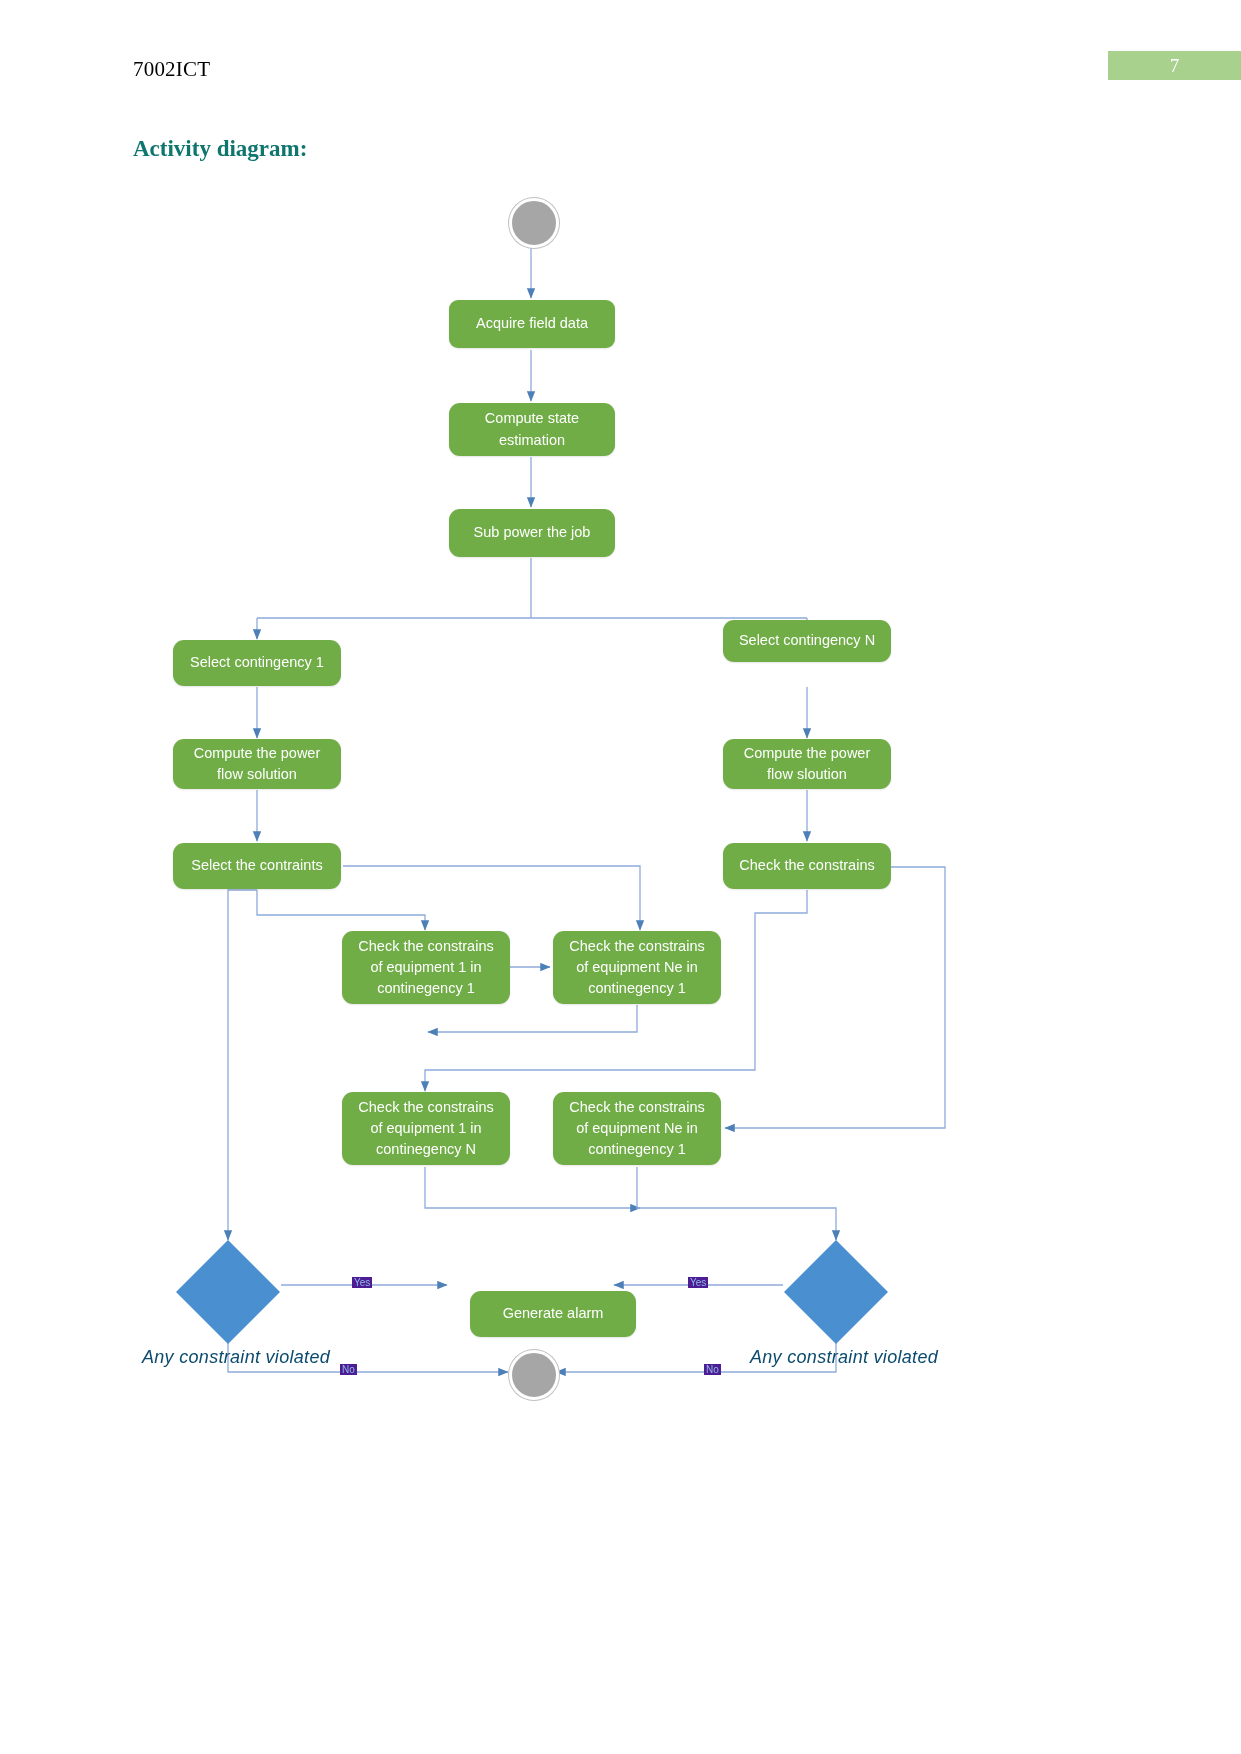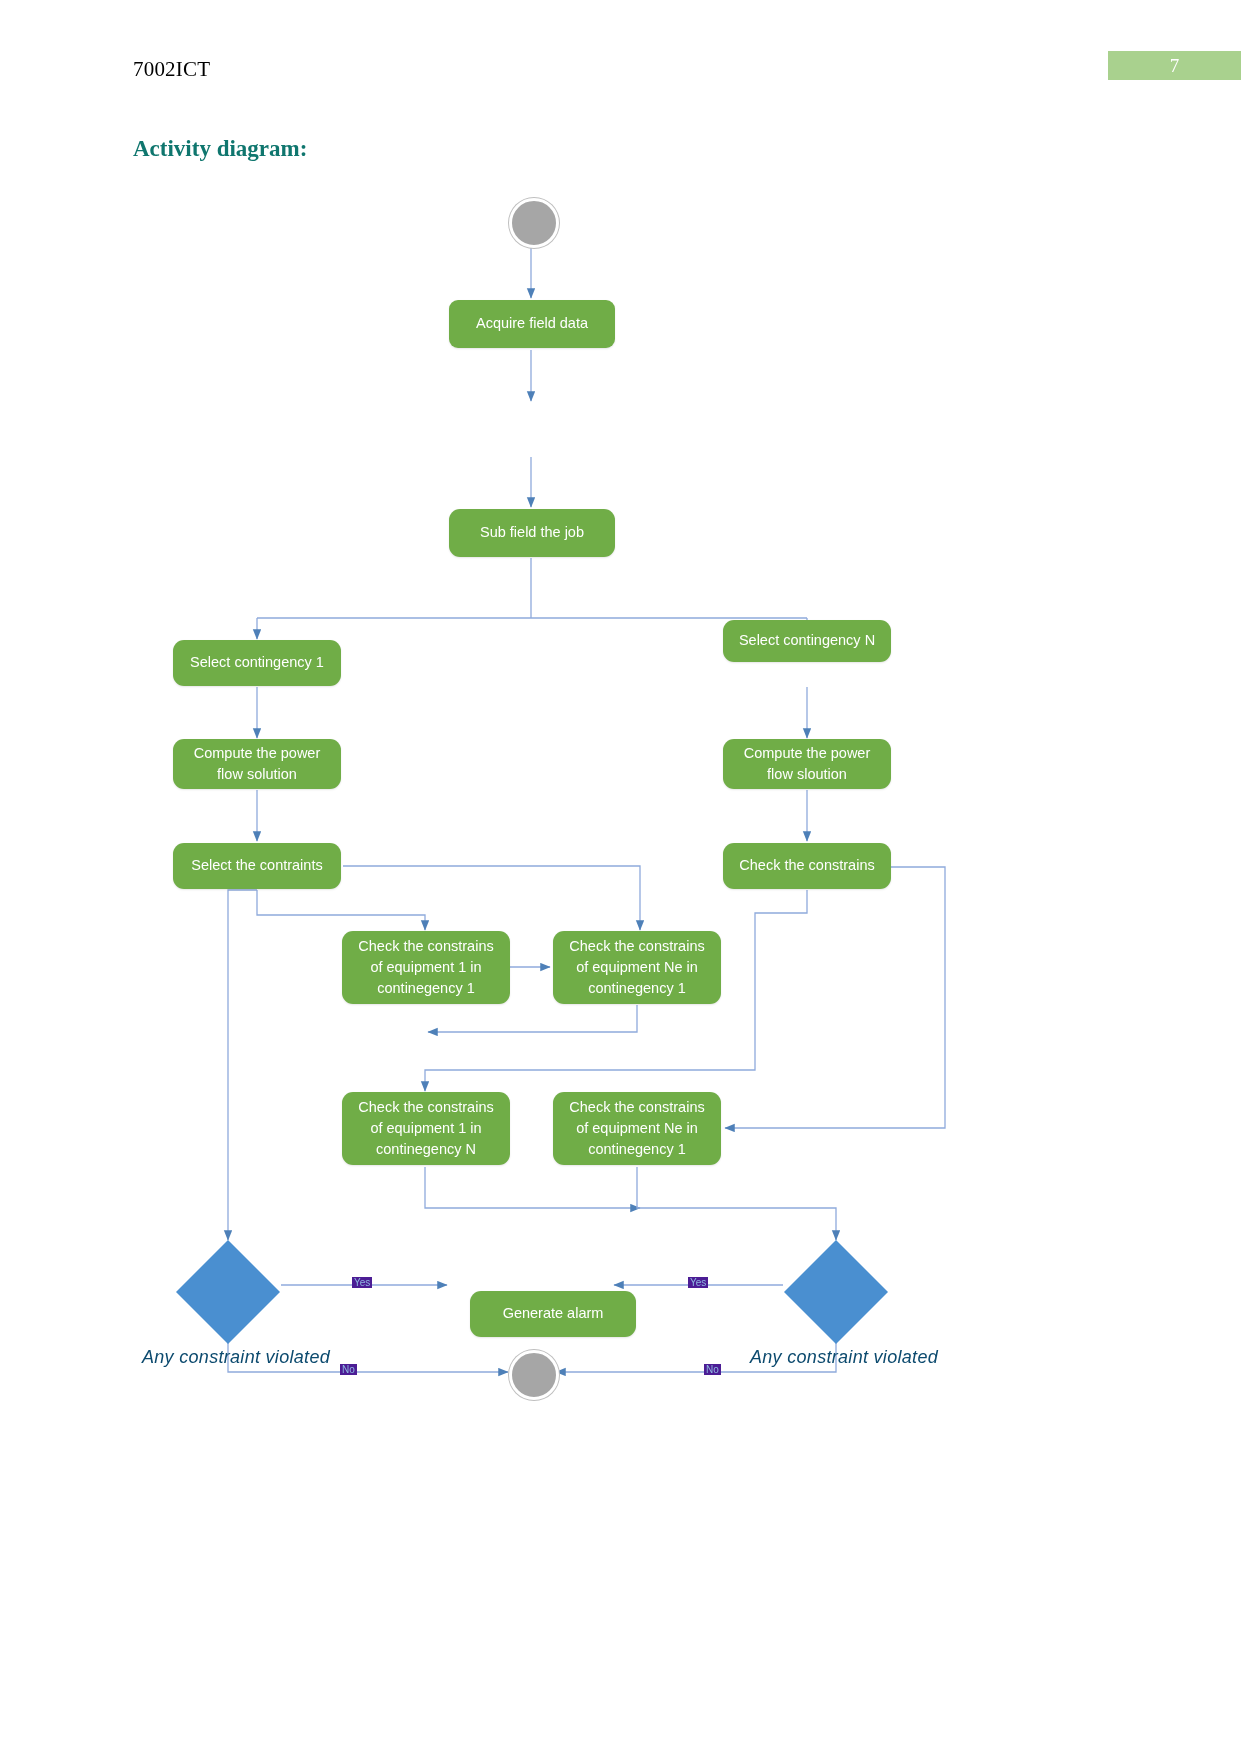--- a/index.html
+++ b/index.html
@@ -106,22 +106,26 @@
         <path d="M836,1330 L836,1372 L556,1372"></path>
       </g>
     </svg>
 
     <div class="start-node" style="left:509px;top:198px;width:44px;height:44px;"></div>
     <div class="end-node" style="left:509px;top:1350px;width:44px;height:44px;"></div>
 
     <div class="node" style="left:449px;top:300px;width:166px;height:48px;border-radius:9px;">
       <span>Acquire field data</span>
     </div>
+    <div class="node" style="left:449px;top:403px;width:166px;height:53px;">
+      <span>Compute state
+estimation</span>
+    </div>
     <div class="node" style="left:449px;top:509px;width:166px;height:48px;">
-      <span>Sub field the job</span>
+      <span>Sub power the job</span>
     </div>
 
     <div class="node" style="left:173px;top:640px;width:168px;height:46px;">
       <span>Select contingency  1</span>
     </div>
     <div class="node" style="left:173px;top:739px;width:168px;height:50px;">
       <span>Compute the power
 flow solution</span>
     </div>
     <div class="node" style="left:173px;top:843px;width:168px;height:46px;">

